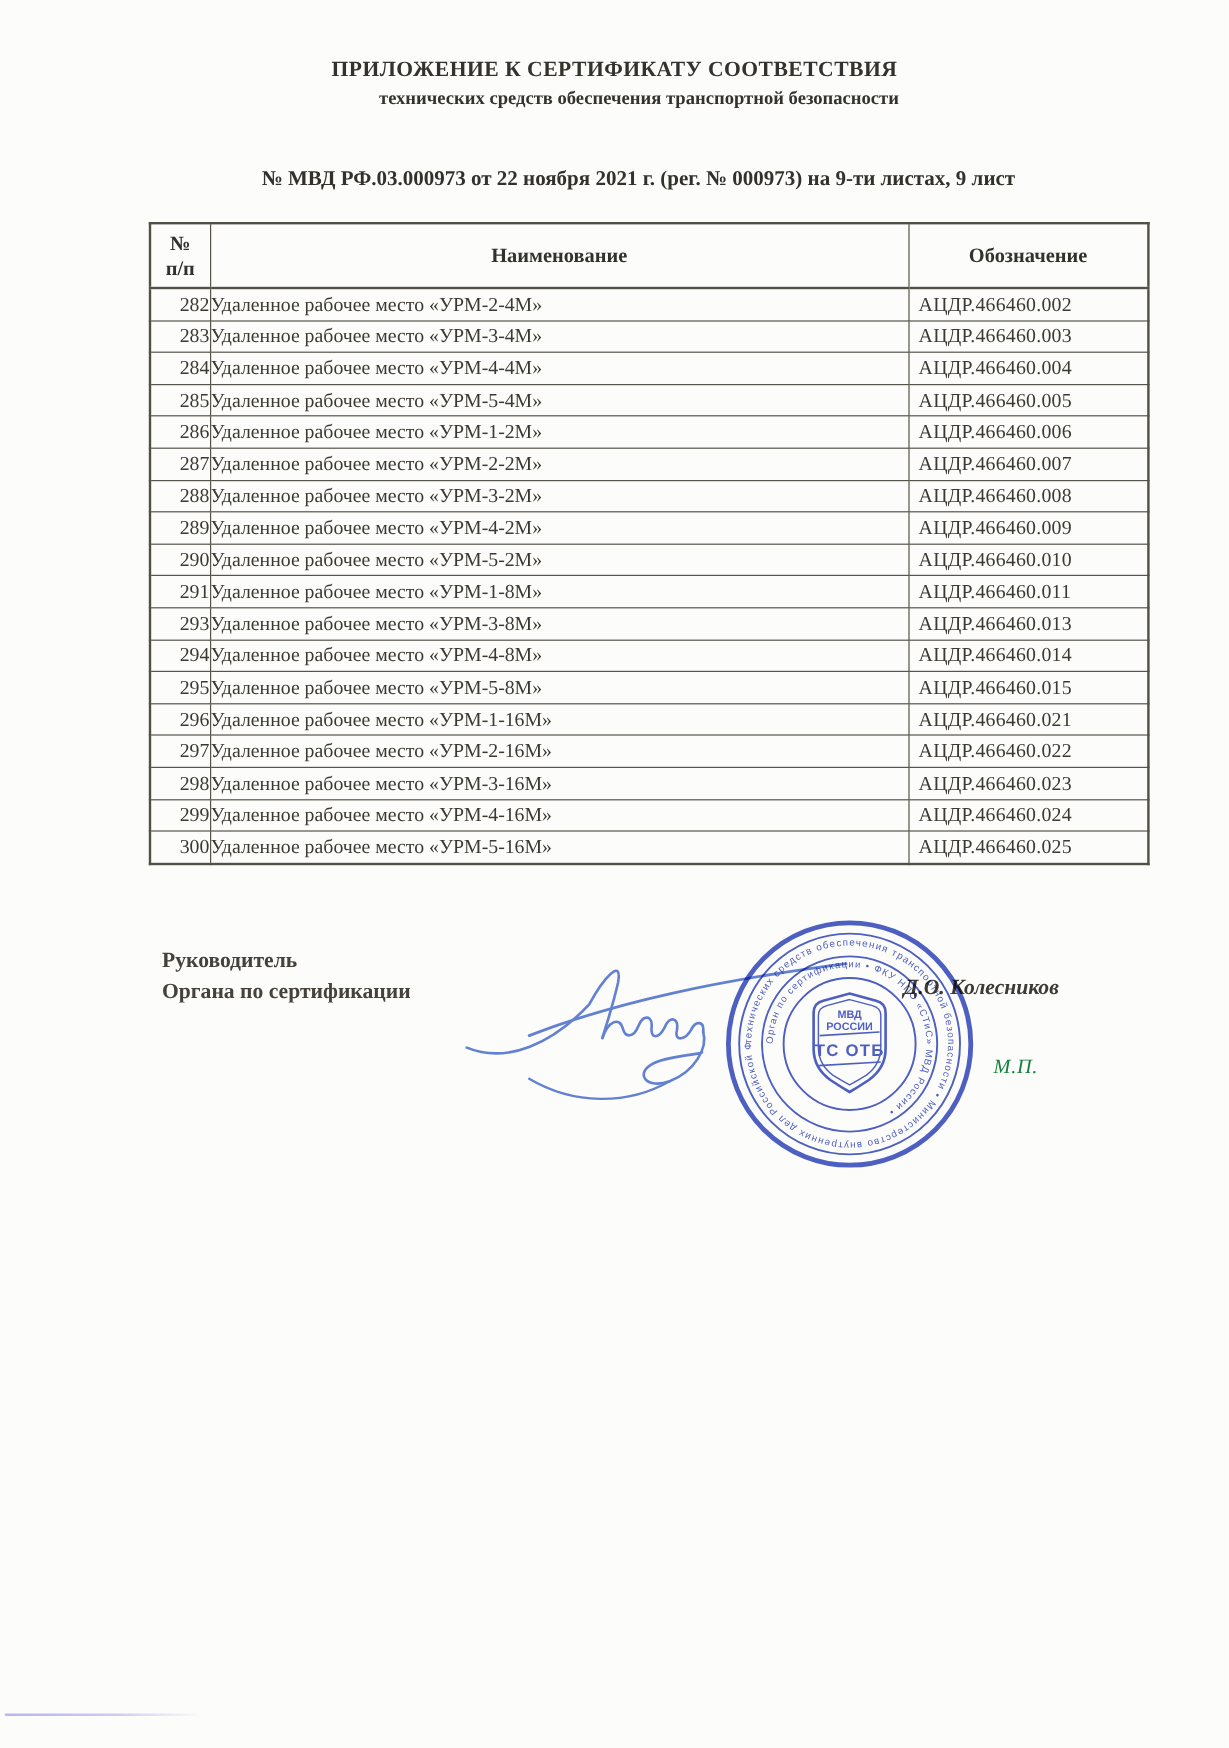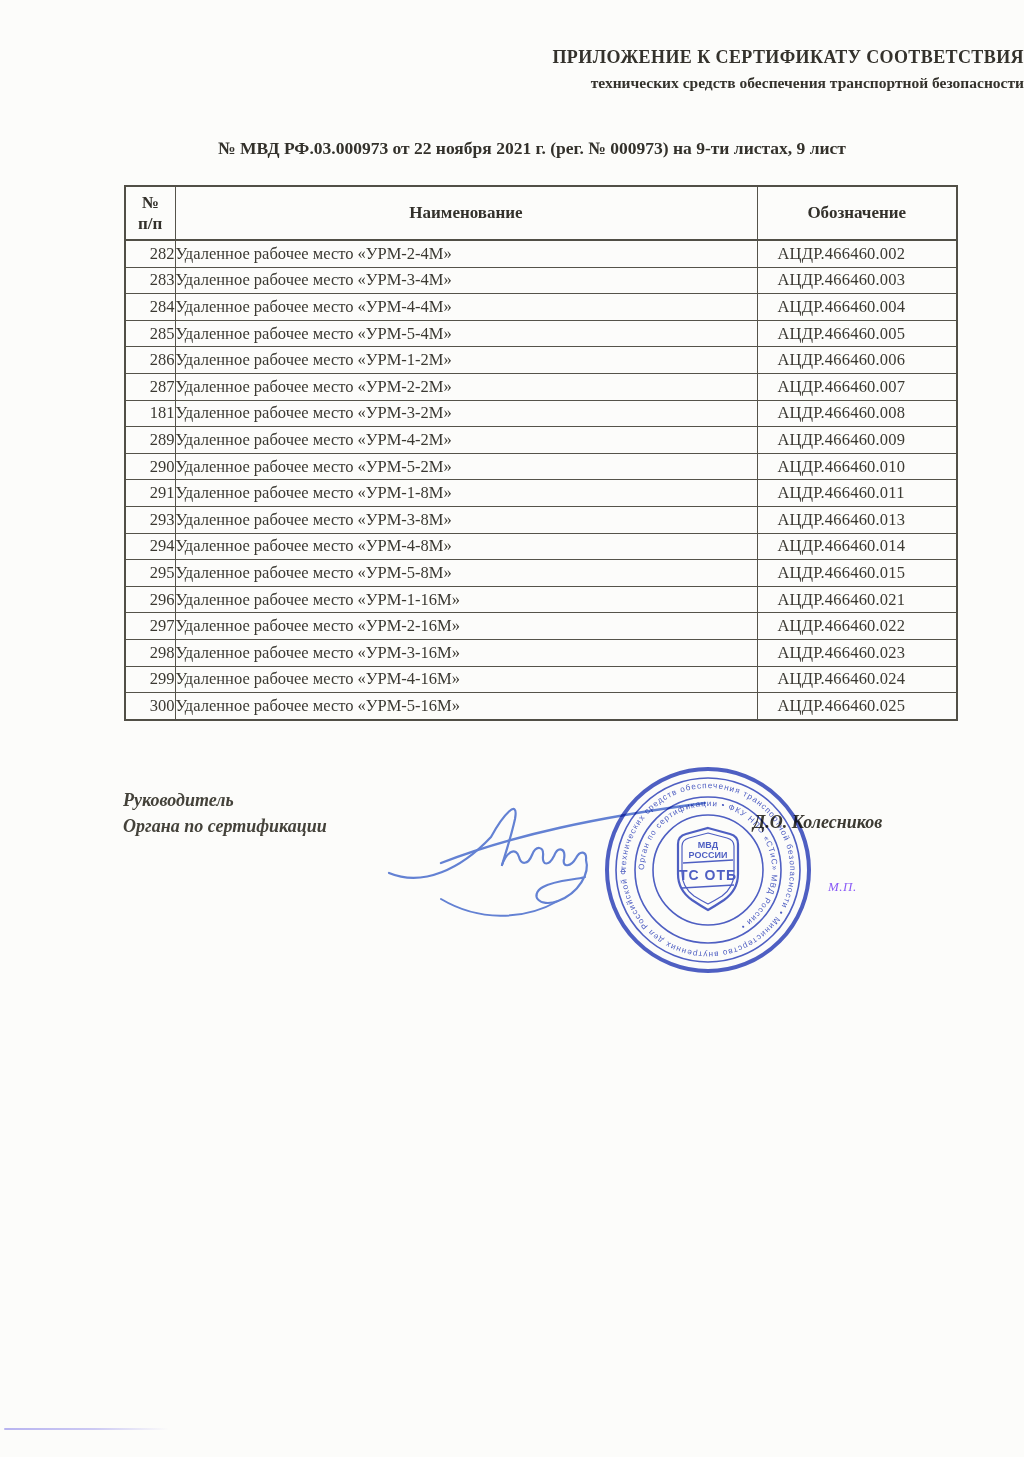--- a/index.html
+++ b/index.html
@@ -5,21 +5,21 @@
   html,body{margin:0;padding:0;}
   .page{
     position:relative;
     width:1024px;height:1457px;
     background:#fcfcfa;
     font-family:"Liberation Serif","DejaVu Serif",serif;
     color:#37352f;
     overflow:hidden;
   }
   
-  .doc-header{position:absolute;top:47px;left:0;width:100%;text-align:right;color:#34322c;}
+  .doc-header{position:absolute;top:47px;left:0;width:100%;text-align:center;color:#34322c;}
   .doc-title{font-size:18px;font-weight:bold;letter-spacing:.4px;margin:0;}
   .doc-subtitle{font-size:15.5px;font-weight:bold;margin:6px 0 0 0;padding-left:41px;}
   .reg-line{
     position:absolute;top:138px;left:0;width:100%;
     text-align:center;font-size:17.5px;font-weight:bold;color:#33312b;margin-left:20px;
   }
   
   table.cert-table{
     position:absolute;left:124px;top:185px;width:832px;
     border-collapse:collapse;table-layout:fixed;
@@ -35,34 +35,34 @@
   }
   .cert-table th{
     height:50px;font-size:17px;font-weight:bold;text-align:center;
     border-bottom:2px solid #514f46;color:#33312b;
     white-space:pre-line;line-height:1.25;
   }
   .cert-table{border:2px solid #514f46;}
   .cert-table td{height:25.6px;padding:0;}
   .cert-table td.cell-num{text-align:right;}
   .cert-table td.cell-name{}
-  .cert-table td.cell-desig{padding-left:20px;letter-spacing:.2px;}
+  .cert-table td.cell-desig{padding-left:8px;letter-spacing:.2px;}
   
   .sig-role{
-    position:absolute;left:123px;top:787px;
-    font-size:18px;font-weight:bold;font-style:italic;
+    position:absolute;left:135px;top:787px;
+    font-size:18px;font-weight:bold;
     color:#44423a;line-height:26px;
   }
   .signer-name{
     position:absolute;left:753px;top:812px;z-index:1;
     font-size:18px;font-weight:bold;font-style:italic;color:#3c3a32;
   }
   .seal-note{
     position:absolute;left:828px;top:879px;z-index:1;
-    font-size:13px;font-style:italic;color:#8b5cf6;letter-spacing:.5px;
+    font-size:17px;font-style:italic;color:#15803d;letter-spacing:.5px;
   }
   .signature-svg{
     position:absolute;left:383px;top:775px;z-index:3;
     mix-blend-mode:multiply;opacity:.95;
   }
   .stamp-svg{
     position:absolute;left:602px;top:764px;z-index:2;
     mix-blend-mode:multiply;opacity:.9;
   }
   
@@ -128,21 +128,21 @@
       <td class="cell-desig">АЦДР.466460.006</td>
     </tr>
 
     <tr>
       <td class="cell-num">287</td>
       <td class="cell-name">Удаленное рабочее место «УРМ-2-2М»</td>
       <td class="cell-desig">АЦДР.466460.007</td>
     </tr>
 
     <tr>
-      <td class="cell-num">181</td>
+      <td class="cell-num">288</td>
       <td class="cell-name">Удаленное рабочее место «УРМ-3-2М»</td>
       <td class="cell-desig">АЦДР.466460.008</td>
     </tr>
 
     <tr>
       <td class="cell-num">289</td>
       <td class="cell-name">Удаленное рабочее место «УРМ-4-2М»</td>
       <td class="cell-desig">АЦДР.466460.009</td>
     </tr>
 

